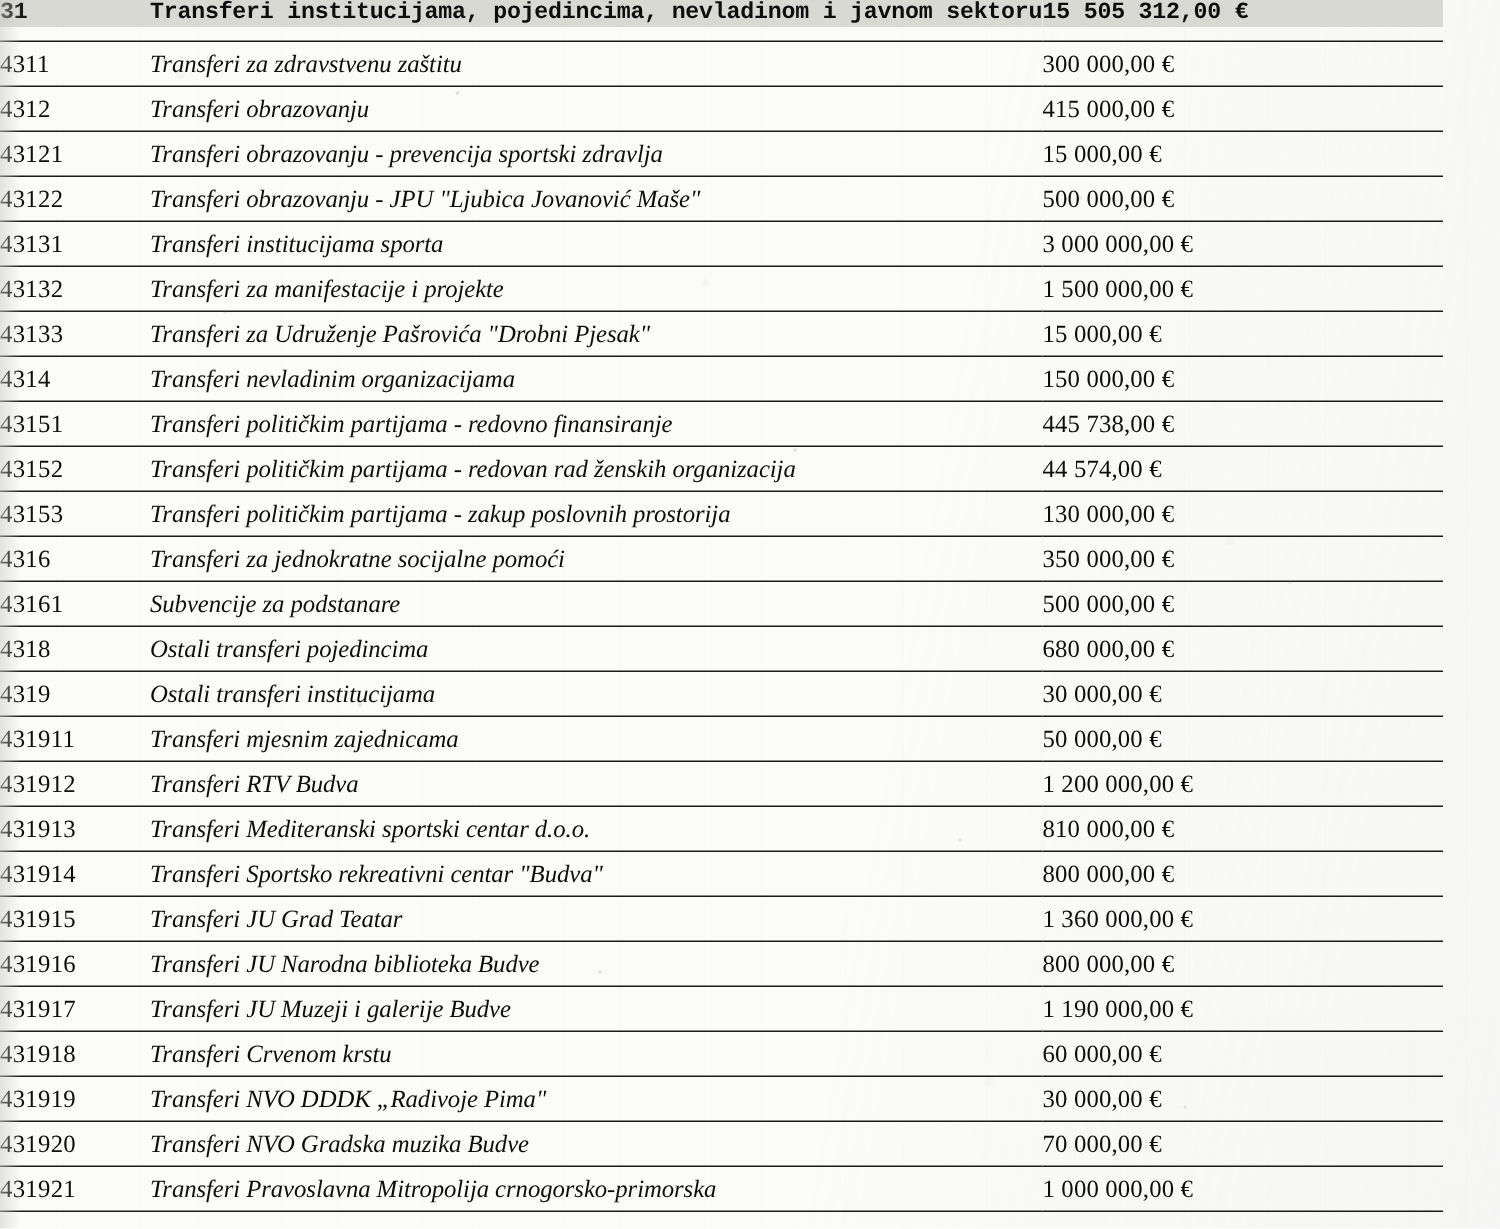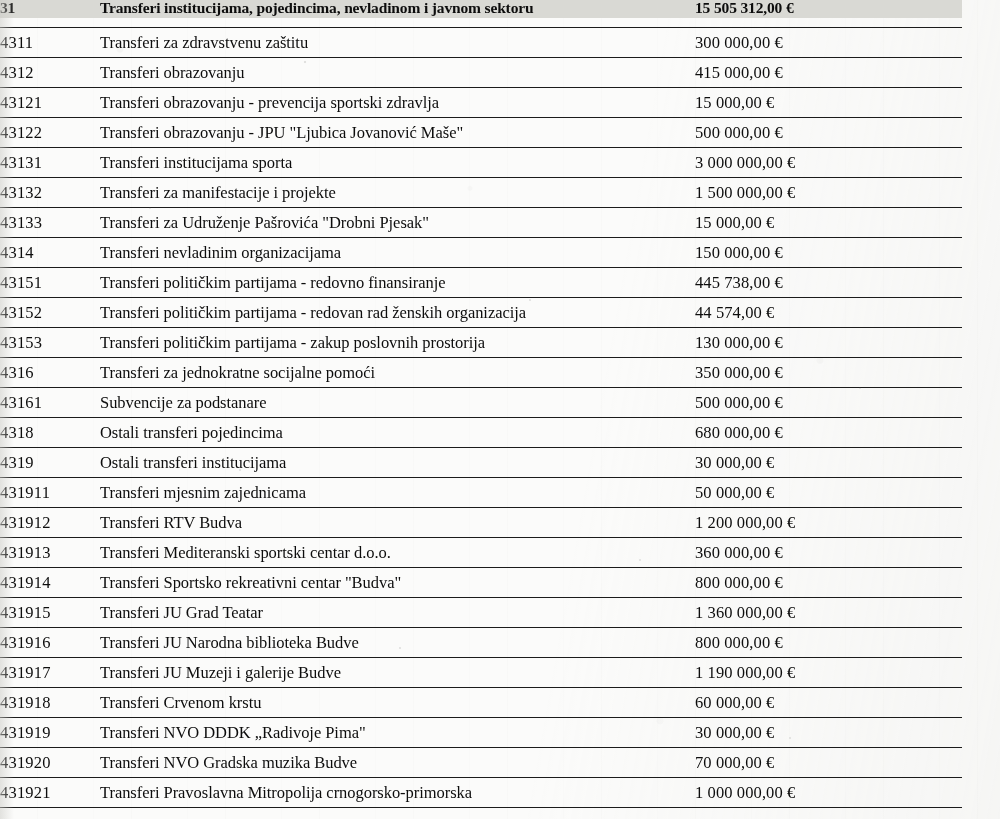--- a/index.html
+++ b/index.html
@@ -61,21 +61,21 @@
     border-collapse: collapse;
     table-layout: fixed;
     width: 962px;
     margin-left: 0px;
   }
   table.budget col.c-code   { width: 100px; }
   table.budget col.c-desc   { width: 595px; }
   table.budget col.c-amount { width: 267px; }
 
   
-  tr.hdr { height: 21px; }
+  tr.hdr { height: 21px; font-family: Liberation Mono, monospace; }
   tr.hdr td {
     background: #d9d9d4;
     font-weight: bold;
     font-size: 15.5px;
     letter-spacing: -0.15px;
     padding: 0;
     vertical-align: bottom;
     line-height: 20px;
     border: none;
     position: relative;
@@ -113,20 +113,21 @@
   tr.row:first-of-type td { border-top-width: 2.6px; }
   tr.row:last-of-type td { border-bottom: 1.9px solid #1b1b1b; }
 
   td.code {
     padding-left: 27px;
     letter-spacing: 0.2px;
   }
   td.desc {
     padding-left: 7px;
     letter-spacing: -0.05px;
+    font-style: italic;
   }
   td.amount {
     text-align: left;
     padding-right: 10px;
     letter-spacing: 0.1px;
   }
 
   
   #left-edge {
     position: absolute;
@@ -259,21 +260,21 @@
             <td class="amount">50 000,00 €</td>
           </tr>
           <tr class="row">
             <td class="code">431912</td>
             <td class="desc">Transferi RTV Budva</td>
             <td class="amount">1 200 000,00 €</td>
           </tr>
           <tr class="row">
             <td class="code">431913</td>
             <td class="desc">Transferi Mediteranski sportski centar d.o.o.</td>
-            <td class="amount">360 000,00 €</td>
+            <td class="amount">810 000,00 €</td>
           </tr>
           <tr class="row">
             <td class="code">431914</td>
             <td class="desc">Transferi Sportsko rekreativni centar "Budva"</td>
             <td class="amount">800 000,00 €</td>
           </tr>
           <tr class="row">
             <td class="code">431915</td>
             <td class="desc">Transferi JU Grad Teatar</td>
             <td class="amount">1 360 000,00 €</td>

